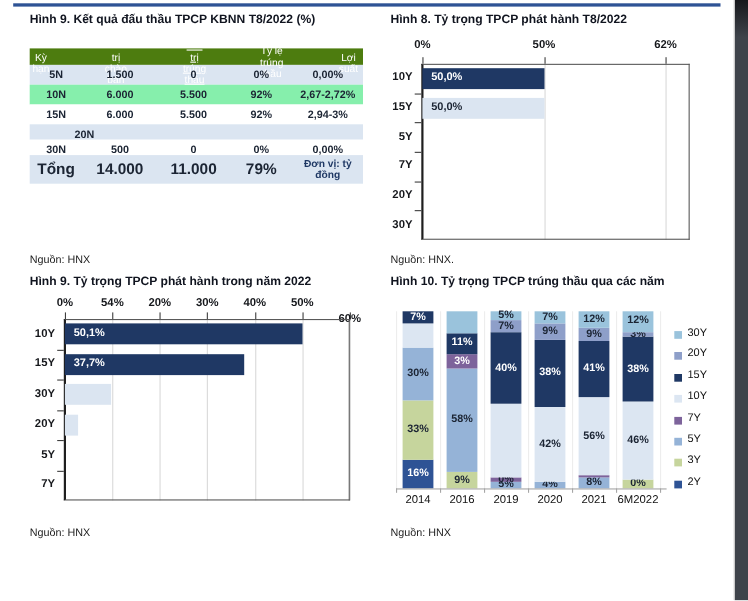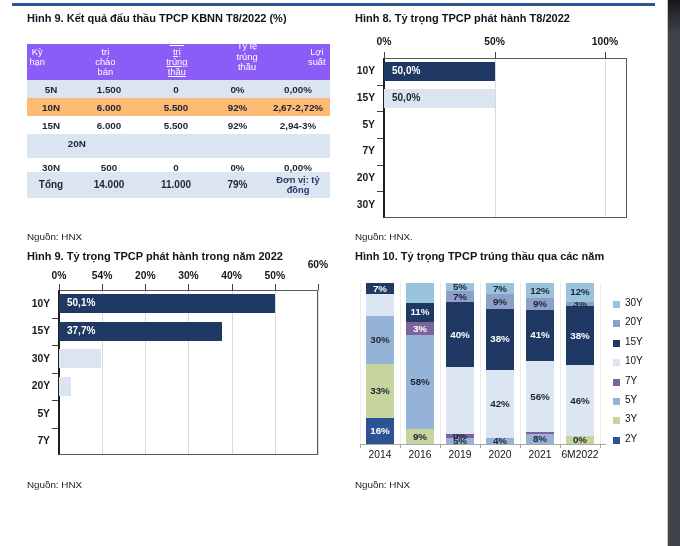--- a/index.html
+++ b/index.html
@@ -11,21 +11,21 @@
   .top-rule{position:absolute;left:12px;top:3px;width:643px;height:3px;background:#2e5395;}
   .viewer-edge{position:absolute;left:667px;top:0;width:13px;height:546px;
                background:linear-gradient(#17181c 0px,#3e434a 34px,#3e434a 100%);
                border-left:1px solid #c6c6c6;}
   
   .trow{display:flex;}
   .tcell{box-sizing:border-box;padding:0 2px;display:flex;align-items:center;justify-content:center;
          text-align:center;}
   .thead .tcell{color:#ffffff;font-size:9.3px;line-height:1.12;font-weight:400;}
   .tbody .tcell{font-size:9.8px;font-weight:600;color:#1b2433;}
-  .ttotal .tcell{font-size:10px;font-weight:700;color:#1b2433;line-height:1.12;}
+  .ttotal .tcell{font-size:14px;font-weight:700;color:#1b2433;line-height:1.12;}
   
   .gridline-v{position:absolute;width:1px;background:#d9d9d9;}
   .tickmark{position:absolute;width:1px;background:#3f3f3f;}
   .tick-label{position:absolute;font-size:10.3px;font-weight:600;color:#16181c;text-align:center;}
   .cat-label{position:absolute;font-size:10.3px;font-weight:600;color:#16181c;text-align:right;}
   .plot-frame{position:absolute;box-sizing:border-box;border:1px solid #595959;border-left:2px solid #1f1f1f;background:transparent;}
   .hbar{position:absolute;}
   .hbar-label{position:absolute;font-size:10px;font-weight:700;white-space:nowrap;}
   .seg{position:absolute;}
   .seg-label{position:absolute;font-size:9.8px;font-weight:600;text-align:center;white-space:nowrap;}
@@ -39,49 +39,49 @@
 
 <div class="page">
   <div class="top-rule"></div>
 
   <div class="fig-title" style="left:27px;top:12px;">Hình 9. Kết quả đấu thầu TPCP KBNN T8/2022 (%)</div>
   <div class="fig-title" style="left:355px;top:12px;">Hình 8. Tỷ trọng TPCP phát hành T8/2022</div>
   <div class="fig-title" style="left:27px;top:250px;">Hình 9. Tỷ trọng TPCP phát hành trong năm 2022</div>
   <div class="fig-title" style="left:355px;top:250px;">Hình 10. Tỷ trọng TPCP trúng thầu qua các năm</div>
 
   <div id="fig7-table" class="abs" style="left:27px;top:44px;width:303px;">
-      <div class="trow thead" style="height: 36px; background: #8b5cf6; gap: 44px;">
+      <div class="trow thead" style="height: 15px; background: #4d7c0f; gap: 44px;">
         <div class="tcell" style="width: 48px; height: 26px;">Kỳ hạn</div>
         <div class="tcell" style="width: 68px; height: 26px;">Giá trị chào bán</div>
         <div class="tcell" style="width: 66px; height: 26px; text-decoration: underline;">Giá trị trúng thầu</div>
         <div class="tcell" style="width: 57px; height: 26px;">Tỷ lệ trúng thầu</div>
         <div class="tcell" style="width: 64px; height: 26px;">Lợi suất</div>
       </div>
       <div class="trow tbody" style="height: 18px; background: rgb(219, 229, 241);">
         <div class="tcell" style="width: 48px; height: 18px;">5N</div>
         <div class="tcell" style="width: 68px; height: 18px;">1.500</div>
         <div class="tcell" style="width: 66px; height: 18px;">0</div>
         <div class="tcell" style="width: 57px; height: 18px;">0%</div>
         <div class="tcell" style="width: 64px; height: 18px;">0,00%</div>
       </div>
-      <div class="trow tbody" style="height: 18px; background: #fdba74;">
+      <div class="trow tbody" style="height: 18px; background: #86efac;">
         <div class="tcell" style="width: 48px; height: 18px;">10N</div>
         <div class="tcell" style="width: 68px; height: 18px;">6.000</div>
         <div class="tcell" style="width: 66px; height: 18px;">5.500</div>
         <div class="tcell" style="width: 57px; height: 18px;">92%</div>
         <div class="tcell" style="width: 64px; height: 18px;">2,67-2,72%</div>
       </div>
       <div class="trow tbody" style="height: 18px; background: rgb(255, 255, 255);">
         <div class="tcell" style="width: 48px; height: 18px;">15N</div>
         <div class="tcell" style="width: 68px; height: 18px;">6.000</div>
         <div class="tcell" style="width: 66px; height: 18px;">5.500</div>
         <div class="tcell" style="width: 57px; height: 18px;">92%</div>
         <div class="tcell" style="width: 64px; height: 18px;">2,94-3%</div>
       </div>
-      <div class="trow tbody" style="height: 24px; background: rgb(219, 229, 241); padding-left: 28px;">
+      <div class="trow tbody" style="height: 14px; background: rgb(219, 229, 241); padding-left: 28px;">
         <div class="tcell" style="width: 48px; height: 18px;">20N</div>
         <div class="tcell" style="width: 68px; height: 18px;"></div>
         <div class="tcell" style="width: 66px; height: 18px;"></div>
         <div class="tcell" style="width: 57px; height: 18px;"></div>
         <div class="tcell" style="width: 64px; height: 18px;"></div>
       </div>
       <div class="trow tbody" style="height: 14px; background: rgb(255, 255, 255);">
         <div class="tcell" style="width: 48px; height: 18px;">30N</div>
         <div class="tcell" style="width: 68px; height: 18px;">500</div>
         <div class="tcell" style="width: 66px; height: 18px;">0</div>
@@ -98,21 +98,21 @@
     </div>
 
   <div id="fig8-chart" class="abs" style="left:0;top:0;width:680px;height:546px;">
       <div class="tickmark" style="left: 384px; top: 52px; height: 6px;"></div>
       <div class="tick-label" style="left: 362px; top: 36px; width: 44px;">0%</div>
       <div class="gridline-v" style="left: 494.5px; top: 58px; height: 160px;"></div>
       <div class="tickmark" style="left: 494.5px; top: 52px; height: 6px;"></div>
       <div class="tick-label" style="left: 472.5px; top: 36px; width: 44px;">50%</div>
       <div class="gridline-v" style="left: 605px; top: 58px; height: 160px;"></div>
       <div class="tickmark" style="left: 605px; top: 52px; height: 6px;"></div>
-      <div class="tick-label" style="left: 583px; top: 36px; width: 44px;">100%</div>
+      <div class="tick-label" style="left: 583px; top: 36px; width: 44px;">62%</div>
       <div class="plot-frame" style="left: 383px; top: 58px; width: 244px; height: 160px;"></div>
       <div class="cat-label" style="left: 344px; top: 65.3333px; width: 31px;">10Y</div>
       <div class="hbar" style="left: 384px; top: 61.8333px; width: 110.5px; height: 19px; background: rgb(31, 56, 100);"></div>
       <div class="hbar-label" style="left: 392px; top: 64.8333px; color: rgb(255, 255, 255);">50,0%</div>
       <div class="abs" style="left: 377px; top: 84.6667px; width: 6px; height: 1px; background: rgb(63, 63, 63);"></div>
       <div class="cat-label" style="left: 344px; top: 92px; width: 31px;">15Y</div>
       <div class="hbar" style="left: 384px; top: 88.5px; width: 110.5px; height: 19px; background: rgb(219, 229, 241);"></div>
       <div class="hbar-label" style="left: 392px; top: 91.5px; color: rgb(27, 36, 51);">50,0%</div>
       <div class="abs" style="left: 377px; top: 111.333px; width: 6px; height: 1px; background: rgb(63, 63, 63);"></div>
       <div class="cat-label" style="left: 344px; top: 118.667px; width: 31px;">5Y</div>
@@ -136,21 +136,21 @@
       <div class="tickmark" style="left: 188.48px; top: 284px; height: 6px;"></div>
       <div class="tick-label" style="left: 166.48px; top: 270px; width: 44px;">30%</div>
       <div class="gridline-v" style="left: 231.64px; top: 290px; height: 165px;"></div>
       <div class="tickmark" style="left: 231.64px; top: 284px; height: 6px;"></div>
       <div class="tick-label" style="left: 209.64px; top: 270px; width: 44px;">40%</div>
       <div class="gridline-v" style="left: 274.8px; top: 290px; height: 165px;"></div>
       <div class="tickmark" style="left: 274.8px; top: 284px; height: 6px;"></div>
       <div class="tick-label" style="left: 252.8px; top: 270px; width: 44px;">50%</div>
       <div class="gridline-v" style="left: 317.96px; top: 290px; height: 165px;"></div>
       <div class="tickmark" style="left: 317.96px; top: 284px; height: 6px;"></div>
-      <div class="tick-label" style="left: 295.96px; top: 259px; width: 44px;">60%</div>
+      <div class="tick-label" style="left: 295.96px; top: 285px; width: 44px;">60%</div>
       <div class="plot-frame" style="left: 58px; top: 290px; width: 260px; height: 165px;"></div>
       <div class="cat-label" style="left: 19px; top: 297.75px; width: 31px;">10Y</div>
       <div class="hbar" style="left: 59px; top: 294.25px; width: 216.232px; height: 19px; background: rgb(31, 56, 100);"></div>
       <div class="hbar-label" style="left: 67px; top: 297.25px; color: rgb(255, 255, 255);">50,1%</div>
       <div class="abs" style="left: 52px; top: 317.5px; width: 6px; height: 1px; background: rgb(63, 63, 63);"></div>
       <div class="cat-label" style="left: 19px; top: 325.25px; width: 31px;">15Y</div>
       <div class="hbar" style="left: 59px; top: 321.75px; width: 162.713px; height: 19px; background: rgb(31, 56, 100);"></div>
       <div class="hbar-label" style="left: 67px; top: 324.75px; color: rgb(255, 255, 255);">37,7%</div>
       <div class="abs" style="left: 52px; top: 345px; width: 6px; height: 1px; background: rgb(63, 63, 63);"></div>
       <div class="cat-label" style="left: 19px; top: 352.75px; width: 31px;">30Y</div>

